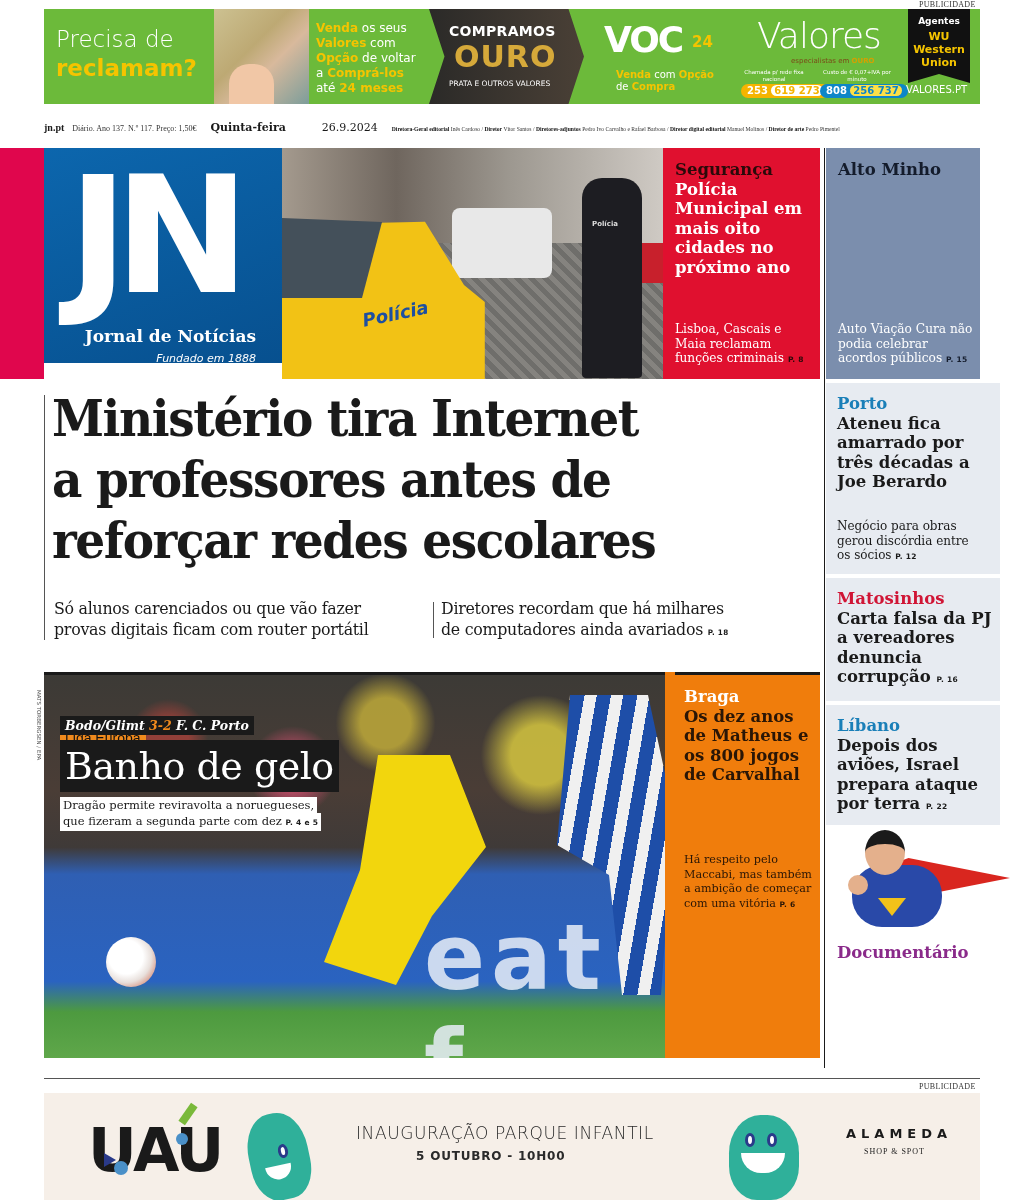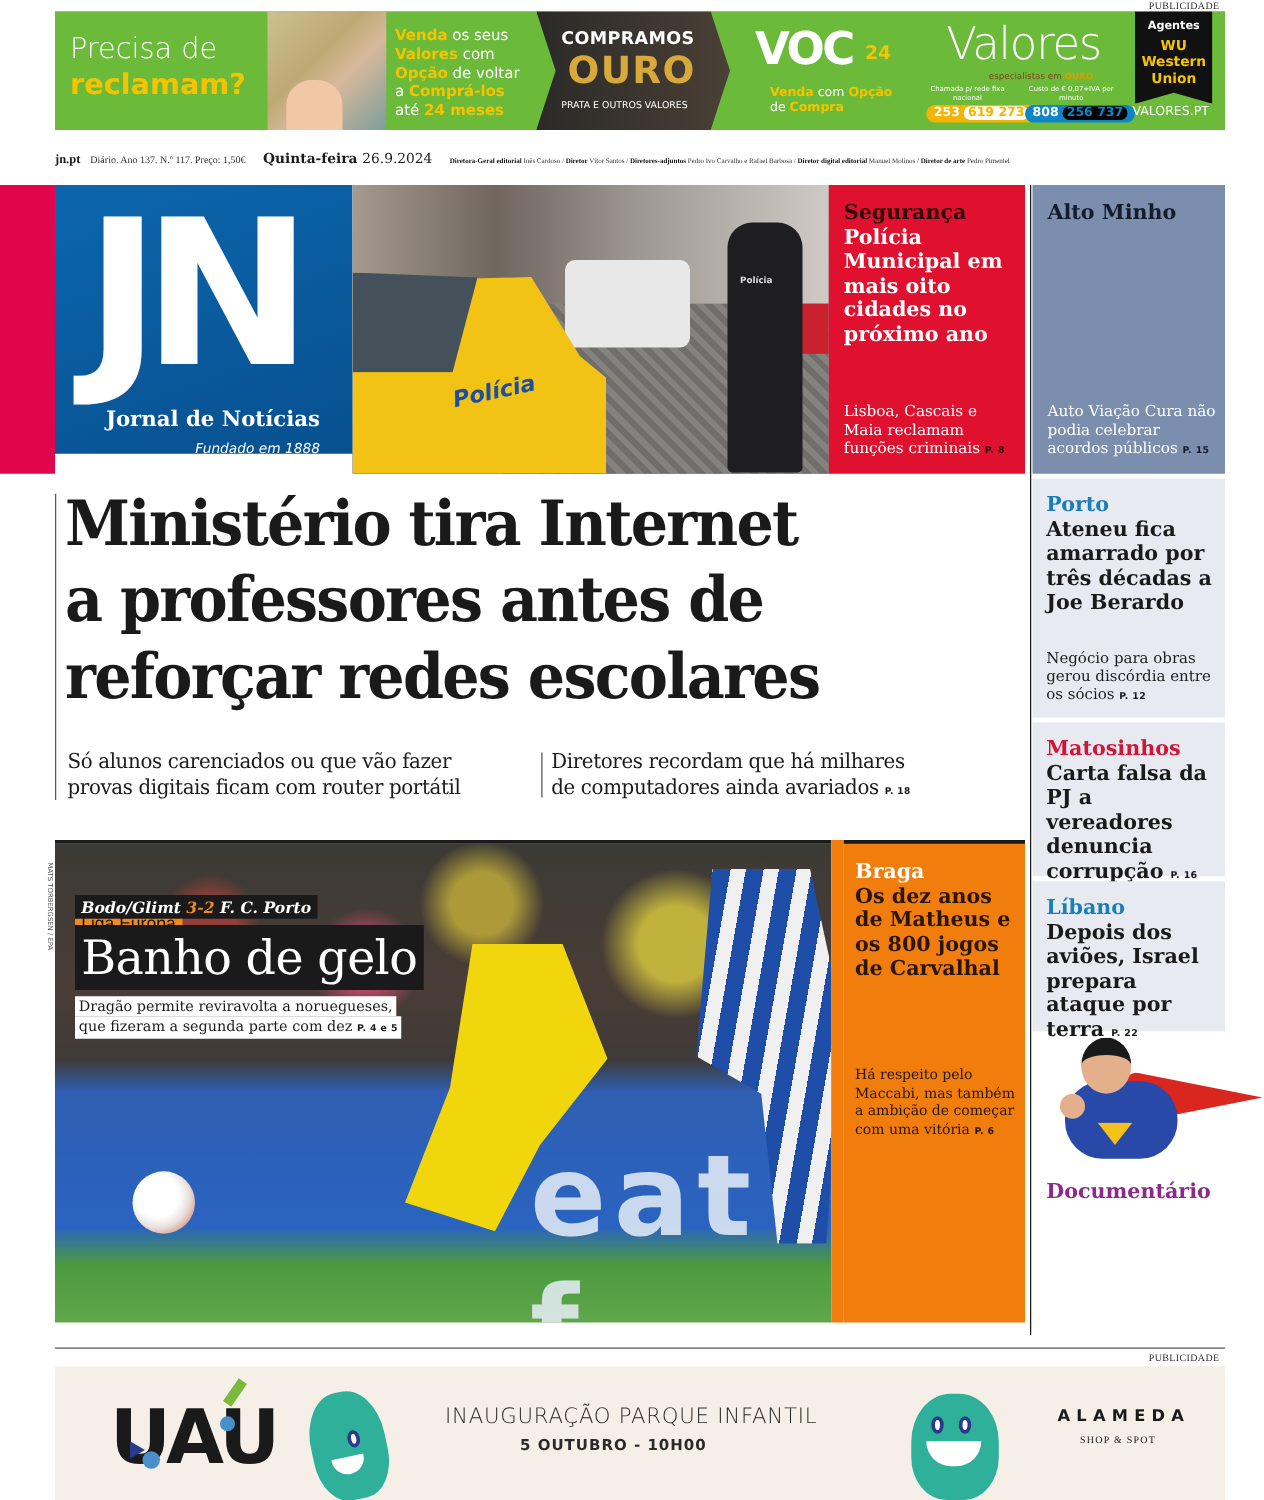--- a/index.html
+++ b/index.html
@@ -34,21 +34,21 @@
   #top-ad .phone { position: absolute; height: 14px; border-radius: 7px; font-family: "DejaVu Sans", sans-serif; font-size: 10px; font-weight: bold; line-height: 14px; padding: 0 6px; }
   #top-ad .wu { position: absolute; left: 864px; top: 0; width: 62px; height: 74px; background: #111; clip-path: polygon(0 0,100% 0,100% 100%,50% 88%,0 100%); text-align: center; color: #f5c400; font-family: "DejaVu Sans", sans-serif; font-size: 11px; font-weight: bold; line-height: 13px; padding-top: 6px; }
   #top-ad .wu .ag { color: #fff; font-size: 9px; display: block; margin-bottom: 2px; }
   #top-ad .valorespt { position: absolute; left: 862px; top: 75px; color: #fff; font-family: "DejaVu Sans", sans-serif; font-size: 10px; }
 
   
   #info-line { left: 44px; top: 117px; width: 936px; height: 16px; font-family: "Liberation Serif", serif; white-space: nowrap; }
   #info-line .site { font-weight: bold; font-size: 10px; }
   #info-line .meta { font-size: 8px; margin-left: 4px; color: #333; }
   #info-line .day { font-weight: bold; font-size: 11px; margin-left: 10px; font-family: "DejaVu Serif", serif; }
-  #info-line .date { font-size: 11px; font-family: "DejaVu Serif", serif; }
+  #info-line .date { font-size: 11px; font-family: "DejaVu Serif", serif; margin-left: 32px; }
   #info-line .staff { font-size: 5.6px; margin-left: 10px; color: #333; }
   #info-line .staff b { color: #111; }
 
   
   #red-strip { left: 0; top: 148px; width: 44px; height: 231px; background: #e0064d; }
   #logo-box { left: 44px; top: 148px; width: 238px; height: 215px; background: linear-gradient(160deg,#0c66ad,#07508f); }
   #logo-box .jn { position: absolute; left: 24px; top: 8px; color: #fff; font-family: "DejaVu Sans", sans-serif; font-weight: bold; font-size: 162px; line-height: 160px; letter-spacing: -14px; transform: scaleX(1.0); }
   #logo-box .name { position: absolute; right: 26px; top: 178px; color: #fff; font-family: "DejaVu Serif", serif; font-weight: bold; font-size: 17px; }
   #logo-box .founded { position: absolute; right: 26px; top: 204px; color: #fff; font-family: "DejaVu Sans", sans-serif; font-style: italic; font-size: 11px; }
 
@@ -114,21 +114,21 @@
 
   
   #box-braga { left: 675px; top: 672px; width: 145px; height: 386px; background: #f07d0c; padding: 12px 8px 0 9px; border-top: 3px solid #1a1a1a; }
   #box-braga .kicker { color: #fff; font-weight: bold; font-size: 16.5px; line-height: 19.5px; }
   #box-braga .title { color: #2a1606; font-weight: bold; font-size: 16.5px; line-height: 19.5px; }
   #box-braga .sub { position: absolute; left: 9px; top: 178px; font-size: 11.2px; line-height: 14.5px; color: #2a1606; width: 132px; }
   #box-braga .pg { color: #2a1606; }
   #braga-sep { left: 665px; top: 672px; width: 10px; height: 386px; background: #f07d0c; }
 
   
-  .grey-box { position: absolute; left: 826px; width: 154px; background: #e7ebf1; padding: 11px 8px 0 11px; }
+  .grey-box { position: absolute; left: 826px; width: 174px; background: #e7ebf1; padding: 11px 8px 0 11px; }
   .grey-box .kicker { font-family: "DejaVu Serif", serif; font-weight: bold; font-size: 16.5px; line-height: 19.5px; }
   .grey-box .title { font-family: "DejaVu Serif", serif; font-weight: bold; font-size: 16.5px; line-height: 19.5px; color: #1a1a1a; }
   .grey-box .sub { position: absolute; left: 11px; font-family: "DejaVu Serif", serif; font-size: 12px; line-height: 14.5px; color: #1a1a1a; }
   .grey-box .pg { color: #1a1a1a; }
   #box-porto { top: 383px; height: 191px; }
   #box-porto .kicker { color: #1a7fb8; }
   #box-porto .sub { top: 136px; }
   #box-matosinhos { top: 578px; height: 123px; }
   #box-matosinhos .kicker { color: #d01535; }
   #box-libano { top: 705px; height: 120px; }
@@ -188,21 +188,21 @@
   <div class="valores">Valores</div>
   <div class="especialistas"><span>especialistas em </span><b>OURO</b></div>
   <div class="small-note" style="left:700px; top:60px; width:60px;">Chamada p/ rede fixa nacional</div>
   <div class="small-note" style="left:778px; top:60px; width:70px;">Custo de € 0,07+IVA por minuto</div>
   <div class="phone" style="left:697px; top:75px; background:#f5b400; color:#fff;">
     <span>253</span>
     <span style="background:#fff; color:#f5b400; border-radius:6px; padding:0 3px;">619 273</span>
   </div>
   <div class="phone" style="left:776px; top:75px; background:#0d86c8; color:#fff;">
     <span>808</span>
-    <span style="background:#000000; color:#0d86c8; border-radius:6px; padding:0 3px;">256 737</span>
+    <span style="background:#fde047; color:#0d86c8; border-radius:6px; padding:0 3px;">256 737</span>
   </div>
   <div class="wu">
     <span class="ag">Agentes</span>
     <div>WU</div>
     <div>Western</div>
     <div>Union</div>
   </div>
   <div class="valorespt">VALORES.PT</div>
 </div>
 

